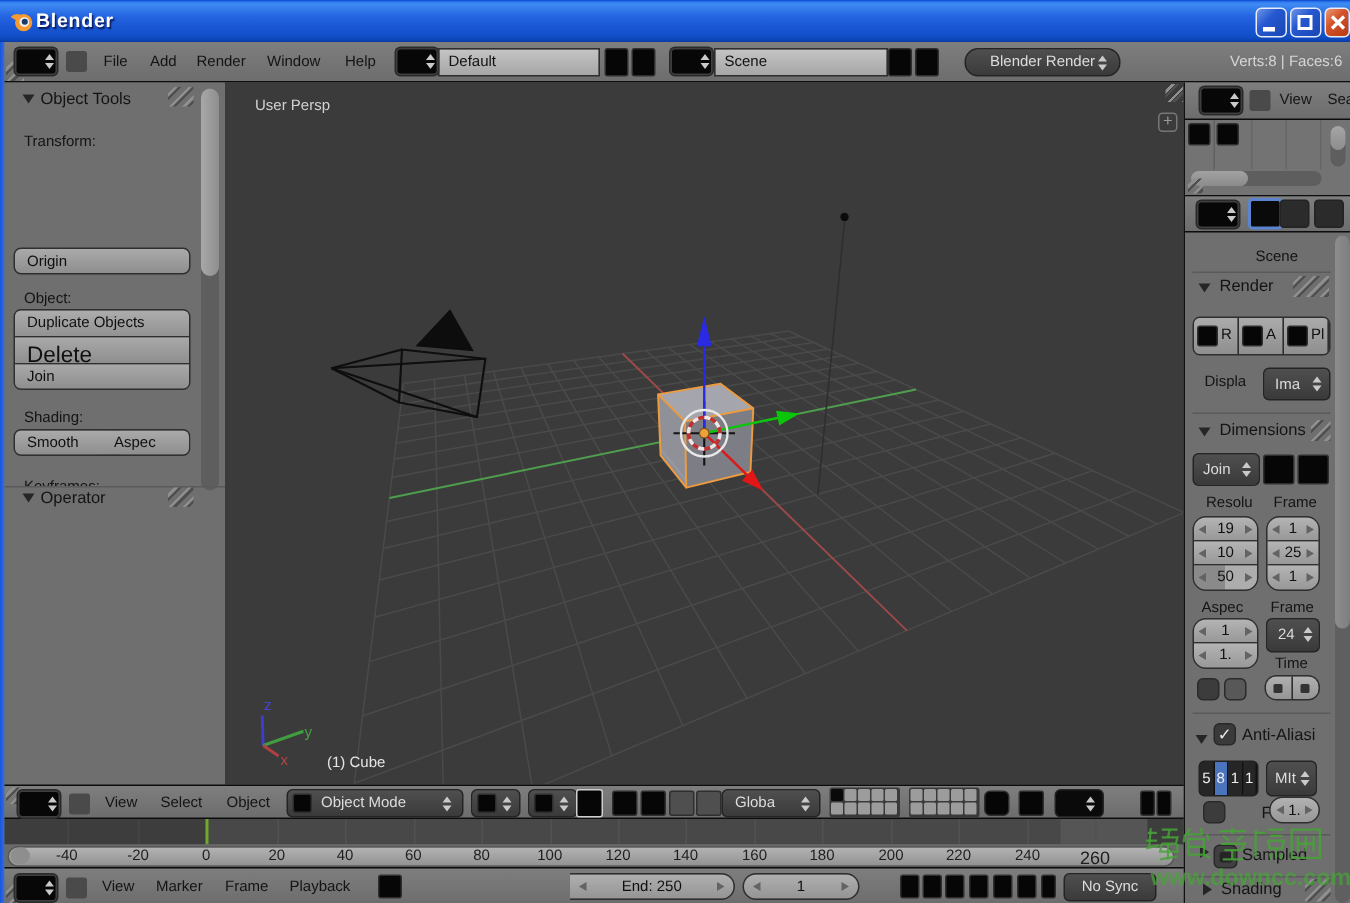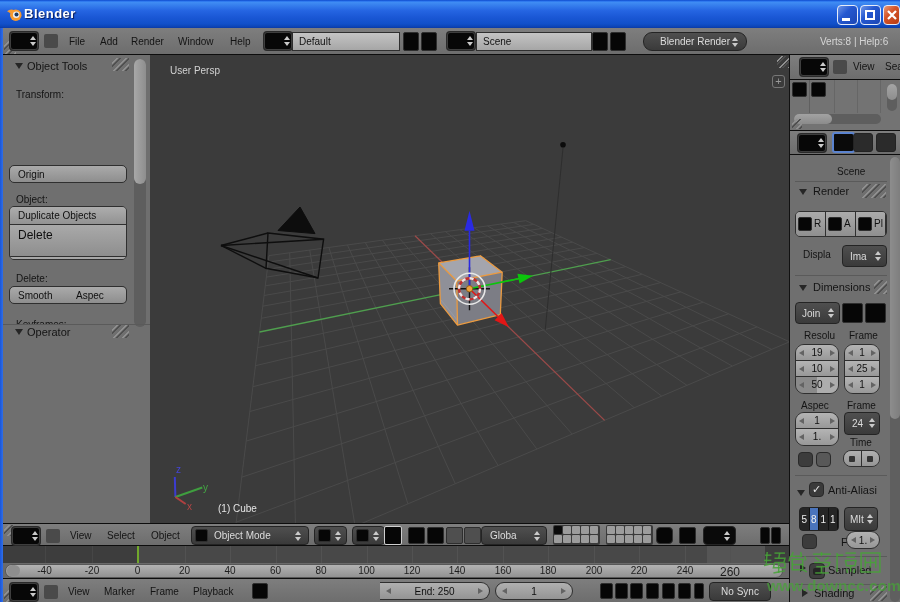--- a/index.html
+++ b/index.html
@@ -89,38 +89,38 @@
           <u></u>
         </div>
       </div>
 <div class="fld ctr" style="left:473px;top:4px;width:116px;height:19px;justify-content:flex-start;padding-left:6px">Scene</div>
 <div class="blk" style="left:589px;top:4px;width:16px;height:19px"></div>
 <div class="blk" style="left:607px;top:4px;width:16px;height:19px"></div>
 <div class="ddk ctr" style="left:640px;top:4px;width:104px;height:19px;border-radius:9px">Blender Render<div class="spn" style="right:7px;top:4px">
           <i></i>
           <u></u>
         </div></div>
-<div class="wlbl" style="left:817px;top:8px;color:#d6d6d6">Verts:8 | Help:6</div>
+<div class="wlbl" style="left:817px;top:8px;color:#d6d6d6">Verts:8 | Faces:6</div>
 </div>
 
 <div class="abs" id="toolshelf" style="left:3px;top:55px;width:147px;height:468px;background:#6f6f6f;overflow:hidden">
 <div class="tD" style="left:12px;top:8px"></div>
 <div class="lbl" style="left:24px;top:5px;font-size:11px">Object Tools</div>
 <div class="hatch" style="left:109px;top:3px;width:17px;height:13px"></div>
 <div class="abs" style="left:131px;top:4px;width:12px;height:268px;background:#5e5e5e;border-radius:6px"></div>
 <div class="abs" style="left:131px;top:4px;width:12px;height:125px;background:linear-gradient(90deg,#a8a8a8,#8e8e8e);border-radius:6px"></div>
 <div class="lbl" style="left:13px;top:34px">Transform:</div>
 <div class="btn" style="left:6px;top:110px;width:118px;height:18px;border-radius:5px;padding:3px 0 0 8px">Origin</div>
 <div class="lbl" style="left:13px;top:139px">Object:</div>
 <div class="abs" style="left:6px;top:151px;width:118px;height:54px;border:1px solid #2f2f2f;border-radius:5px;overflow:hidden">
  <div style="height:18px;background:linear-gradient(180deg,#adadad,#929292);border-bottom:1px solid #2f2f2f;font-size:10px;color:#0f0f0f;padding:3px 0 0 8px">Duplicate Objects</div>
- <div style="height:32px;background:linear-gradient(180deg,#a9a9a9,#8e8e8e);border-bottom:1px solid #2f2f2f;font-size:12px;color:#0f0f0f;padding:3px 0 0 8px">Delete</div>
+ <div style="height:18px;background:linear-gradient(180deg,#a9a9a9,#8e8e8e);border-bottom:1px solid #2f2f2f;font-size:15px;color:#0f0f0f;padding:3px 0 0 8px">Delete</div>
  <div style="height:16px;background:linear-gradient(180deg,#a9a9a9,#8e8e8e);font-size:10px;color:#0f0f0f;padding:3px 0 0 8px">Join</div>
 </div>
-<div class="lbl" style="left:13px;top:218px">Delete:</div>
+<div class="lbl" style="left:13px;top:218px">Shading:</div>
 <div class="btn" style="left:6px;top:231px;width:70px;height:18px;border-radius:5px 0 0 5px;padding:3px 16px 0 8px">Smooth</div>
 <div class="btn" style="left:65px;top:231px;width:59px;height:18px;border-left:none;border-radius:0 5px 5px 0;padding:3px 0 0 8px">Aspec</div>
 <div class="abs" style="left:13px;top:259px;height:10px;overflow:hidden"><span style="font-size:10px;color:#141414">Keyframes:</span></div>
 <div class="sep" style="left:0;top:269px;width:147px"></div>
 <div class="tD" style="left:12px;top:274px"></div>
 <div class="lbl" style="left:24px;top:271px;font-size:11px">Operator</div>
 <div class="hatch" style="left:109px;top:270px;width:17px;height:13px"></div>
 </div>
 <div class="abs" id="viewport" style="left:150px;top:55px;width:639px;height:468px;background:#3b3b3b;overflow:hidden">
 <svg class="abs" style="left:0;top:0" width="639" height="468" viewBox="0 0 639 468">

